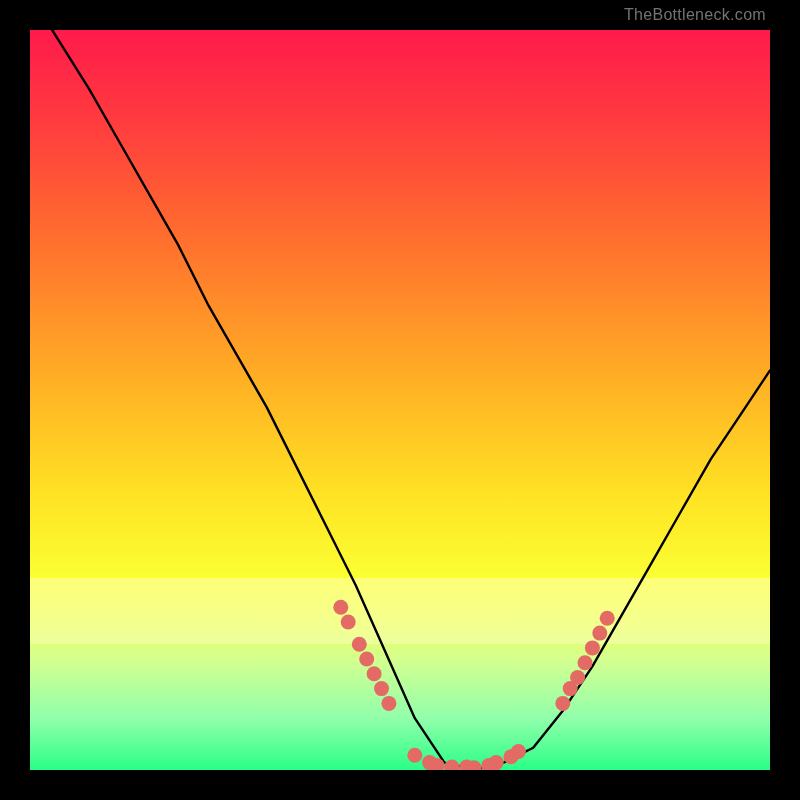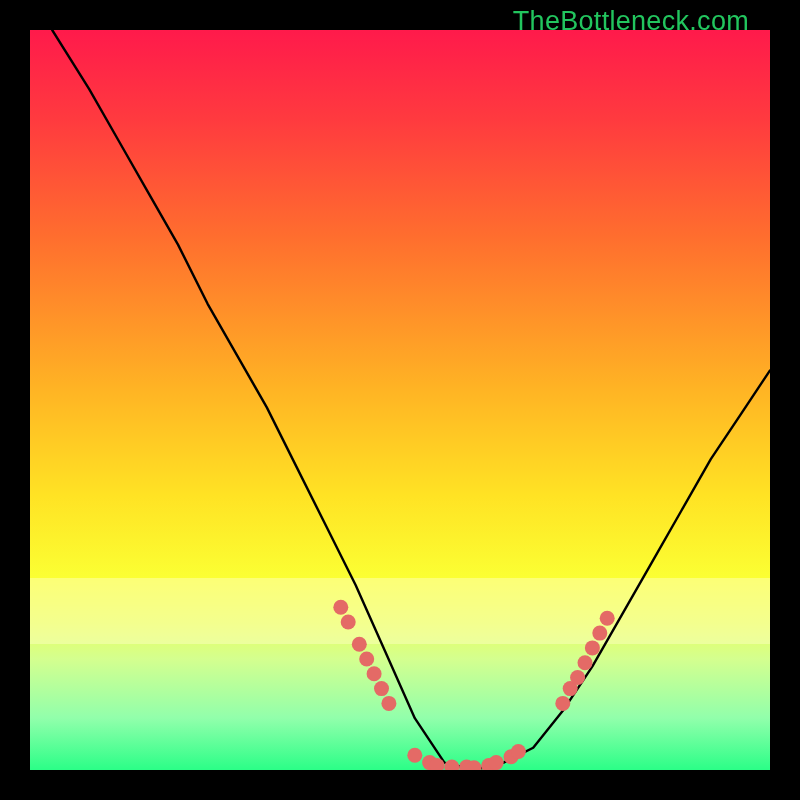--- a/index.html
+++ b/index.html
@@ -13,21 +13,21 @@
       #ffb224 48%,
       #ffe324 63%,
       #fbff33 74%,
       #ebff5e 80%,
       #d4ff8f 85%,
       #91ffab 93%,
       #2bfe87 100%);
   }
   .hiband{position:absolute;left:0;width:100%;background:rgba(255,255,200,0.45)}
   .curve{position:absolute;left:0;top:0;width:740px;height:740px}
-  .watermark{position:absolute;right:51px;top:6px;color:#22c55e;font-size:27px;font-weight:500;letter-spacing:0.3px}
+  .watermark{position:absolute;right:34px;top:6px;color:#737373;font-size:16px;font-weight:500;letter-spacing:0.3px}
 </style>
 </head>
 <body>
 
 <div class="frame">
   <div class="watermark">TheBottleneck.com</div>
   <div class="plot">
     <div class="gradient"></div>
     <div class="hiband" id="hiband" style="top: 547.6px; height: 66.6px;"></div>
     <svg class="curve" id="svg" viewBox="0 0 740 740" preserveAspectRatio="none">

